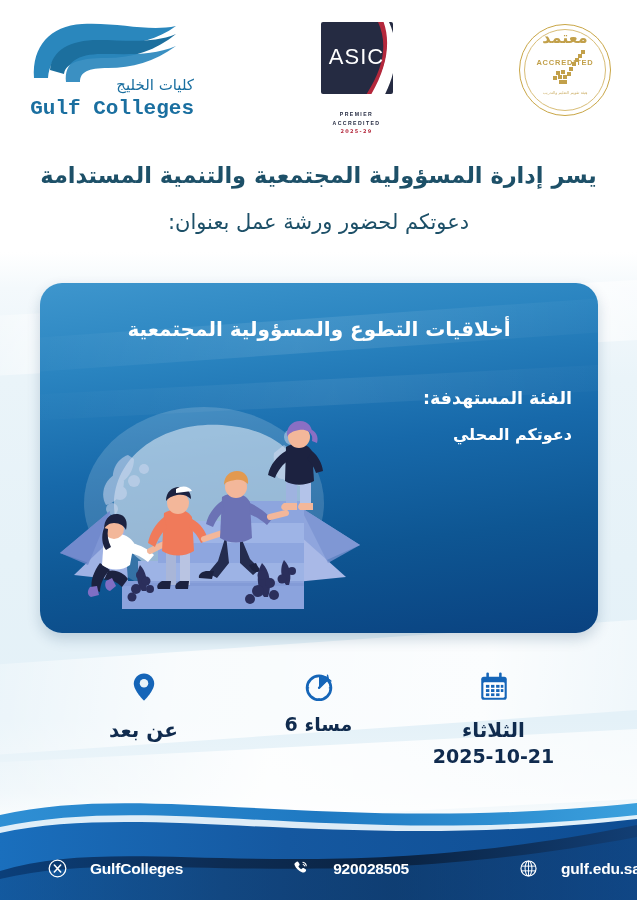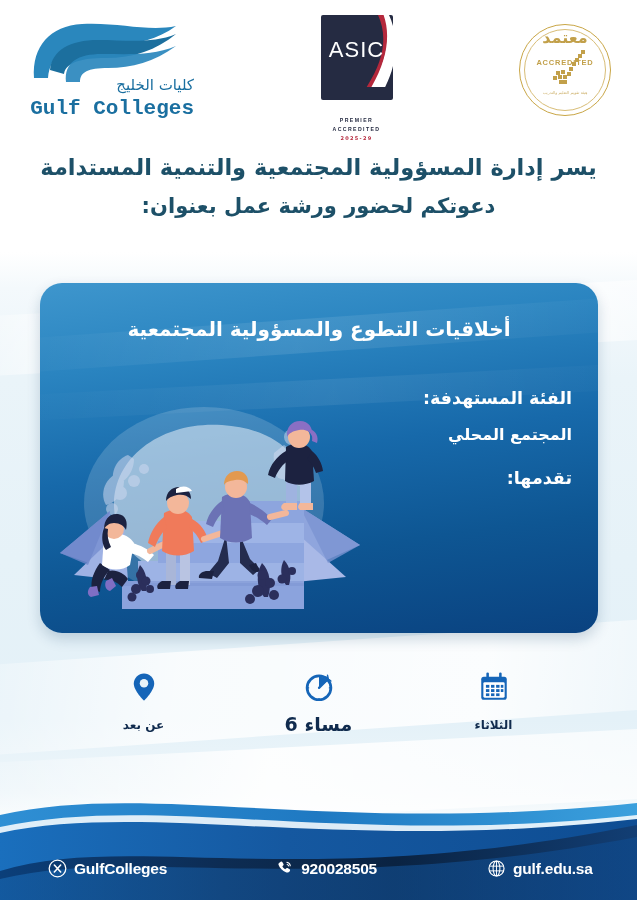--- a/index.html
+++ b/index.html
@@ -58,21 +58,21 @@
   }
   .gc-logo .gc-text-en {
     position:absolute; right:0; top:81px;
     font-size:21px; color:#1a6fa0; font-weight:600;
     direction:ltr; white-space:nowrap;font-family:Liberation Mono, monospace;
   }
 
   
   .asic-logo { width:84px; position:relative; text-align:center; }
   .asic-badge {
-    width:72px; height:85px; margin:16px auto; position:relative;
+    width:72px; height:72px; margin:16px auto; position:relative;
     background:#252b42; border-radius:2px; overflow:hidden;
   }
   .asic-badge .asic-word {
     position:absolute; left:0; right:0; top:22px;
     color:#ffffff; font-size:22px; letter-spacing:1px;
     font-family:"Liberation Sans",sans-serif; font-weight:400;
   }
   .asic-sub {
     margin-top:4px; color:#252b42; font-size:5.2px;
     letter-spacing:1.4px; font-weight:700; line-height:1.7;
@@ -102,23 +102,24 @@
 
   
   .invite {
     position:absolute; top:152px; left:0; right:0;
     text-align:center; color:#1d5068;
     direction:rtl;
   }
   .invite-l1 {
     font-size:22.5px; font-weight:700; line-height:1.35;
     letter-spacing:-.2px;
+    margin-top:8px;
   }
   .invite-l2 {
-    font-size:21px; font-weight:700; margin-top:12px;
+    font-size:21px; font-weight:400; margin-top:20px;
   }
 
   
   .card {
     position:absolute; left:40px; top:283px;
     width:558px; height:350px;
     border-radius:22px;
     background:linear-gradient(172deg, #3e96cd 0%, #2a84c0 22%, #1769aa 48%, #0e5693 72%, #0a4280 100%);
     box-shadow:0 6px 14px rgba(16,60,100,.20);
     overflow:hidden;
@@ -156,36 +157,36 @@
   
   .info-row {
     position:absolute; top:664px; left:0; right:0;
     display:flex; direction:rtl;
     justify-content:center; gap:0;
   }
   .info-item {
     width:175px; text-align:center; color:#123a6b;
   }
   .info-icon { height:46px; display:flex; align-items:center; justify-content:center; }
-  .info-l1 { font-size:12px; font-weight:700; margin-top:8px; color:#102b4e; }
+  .info-l1 { font-size:20px; font-weight:700; margin-top:8px; color:#102b4e; }
   .info-l2 { font-size:19px; font-weight:700; margin-top:3px; color:#102b4e; direction:ltr; }
 
   
   .footer {
     position:absolute; left:0; bottom:0; width:637px; height:125px;
     overflow:hidden;
   }
   .footer-row {
     position:absolute; bottom:22px; left:0; right:0;
     display:flex; direction:ltr;
     align-items:center;
     color:#ffffff;
   }
   .foot-item {
-    display:flex; align-items:center; gap:7px;
+    display:flex; align-items:center; gap:23px;
     font-size:15.5px; font-weight:700;
     font-family:"Liberation Sans",sans-serif;
     letter-spacing:-.2px;
   }
   .foot-1 { margin-left:48px; }
   .foot-2 { margin-left:108px; }
   .foot-3 { margin-left:110px; }
   .foot-icon { width:19px; height:19px; display:block; }
 </style>
 </head>
@@ -263,22 +264,21 @@
   </div>
 
   <div class="card">
     <div class="card-gloss"></div>
     <div class="card-gloss2"></div>
 
     <div class="card-title">أخلاقيات التطوع والمسؤولية المجتمعية</div>
 
     <div class="card-right">
       <div class="lbl">الفئة المستهدفة:</div>
-      <div class="val">المجتمع المحلي</div>
-      <div class="lbl second">تقدمها:</div>
+      <div class="val">دعوتكم المحلي</div>
     </div>
 
     <svg class="illus" viewBox="0 0 312 240">
 
       <ellipse cx="150" cy="118" rx="120" ry="96" fill="#ffffff" opacity=".16"></ellipse>
       <path d="M60 120 C60 70 110 36 168 40 C224 44 254 72 250 120 C246 166 200 198 150 196 C98 194 60 166 60 120 Z" fill="#e8eef8" opacity=".55"></path>
 
       <g opacity=".55" fill="#cdd8ee">
         <path d="M60 90 c-10 6 -14 20 -8 30 c10 -2 18 -12 18 -24 z"></path>
         <path d="M74 70 c-12 4 -18 18 -14 30 c12 -2 20 -14 20 -26 z"></path>
@@ -405,20 +405,21 @@
               <rect x="16.5" y="22.5" width="4" height="3.4"></rect>
             <rect x="22.5" y="22.5" width="4" height="3.4"></rect>
               <rect x="28" y="22.5" width="3" height="3.4"></rect>
             <rect x="10.5" y="27.5" width="4" height="3.2"></rect>
               <rect x="16.5" y="27.5" width="4" height="3.2"></rect>
             <rect x="22.5" y="27.5" width="4" height="3.2"></rect>
           </g>
         </svg>
       </div>
       <div class="info-l1">الثلاثاء</div>
+      <div class="info-l2">2025-10-21</div>
     </div>
 
     <div class="info-item">
       <div class="info-icon">
         <svg viewBox="0 0 40 40" width="34" height="34">
           <circle cx="20" cy="21" r="14" fill="none" stroke="#1565b8" stroke-width="3.2"></circle>
           <path d="M20 21 L20 8 A13 13 0 0 1 30 13 Z" fill="#1565b8"></path>
           <path d="M20 21 L30 11" stroke="#1565b8" stroke-width="2.6" stroke-linecap="round"></path>
           <path d="M28 8 l6 5 M30 6 l2 9" stroke="#1565b8" stroke-width="1.6" stroke-linecap="round"></path>
           <g fill="#1565b8">

